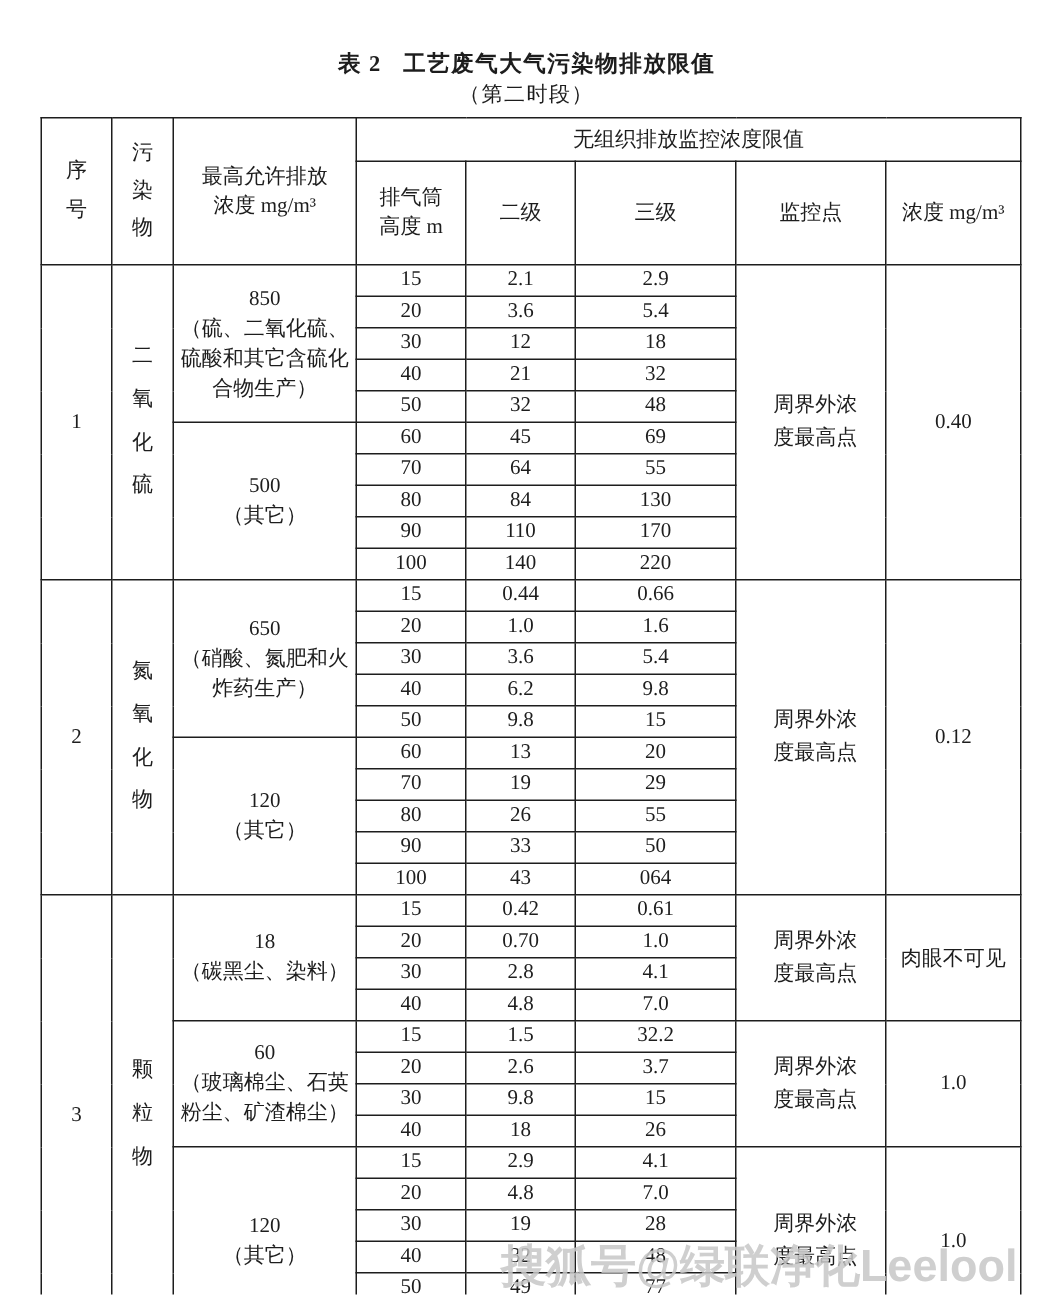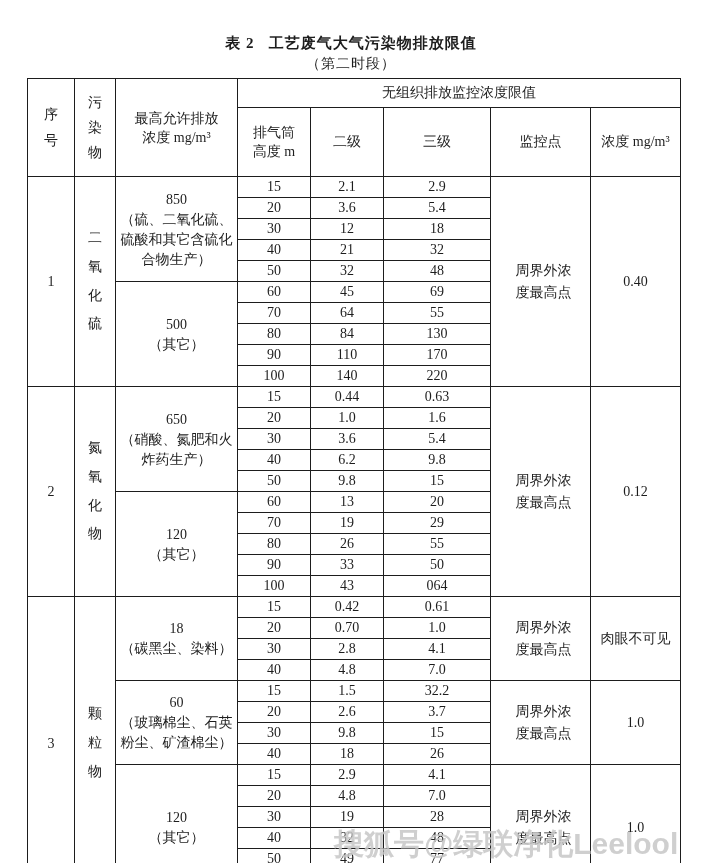--- a/index.html
+++ b/index.html
@@ -192,21 +192,21 @@
       <td rowspan="10">2</td>
       <td rowspan="10">
           <div class="vtext">氮氧化物</div>
         </td>
       <td rowspan="5" class="max">
         <div class="val">650</div>
         <div class="note">（硝酸、氮肥和火炸药生产）</div>
       </td>
       <td>15</td>
       <td>0.44</td>
-      <td>0.63</td>
+      <td>0.66</td>
       <td rowspan="10">
           <div class="monwrap">周界外浓度最高点</div>
         </td>
       <td rowspan="10">0.12</td>
     </tr>
     <tr>
       <td>20</td>
       <td>1.0</td>
       <td>1.6</td>
     </tr>

